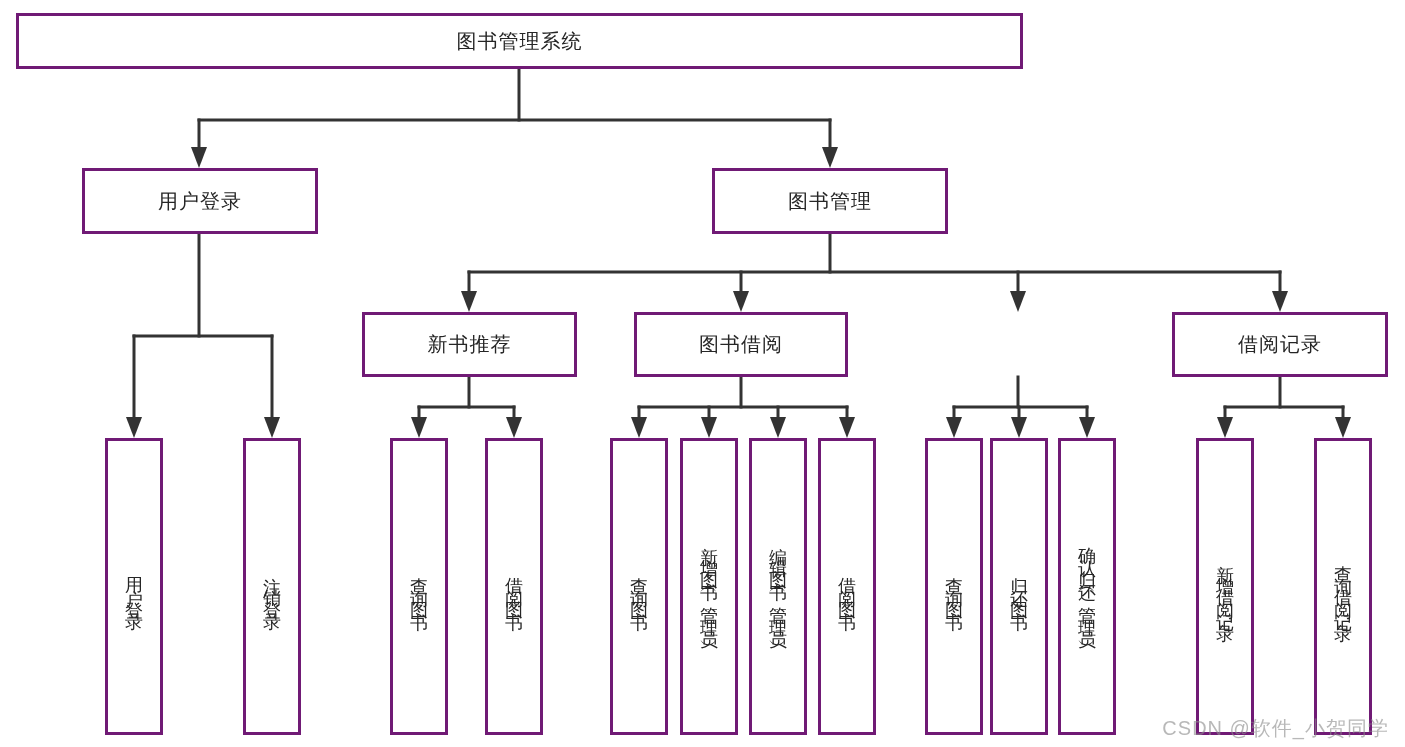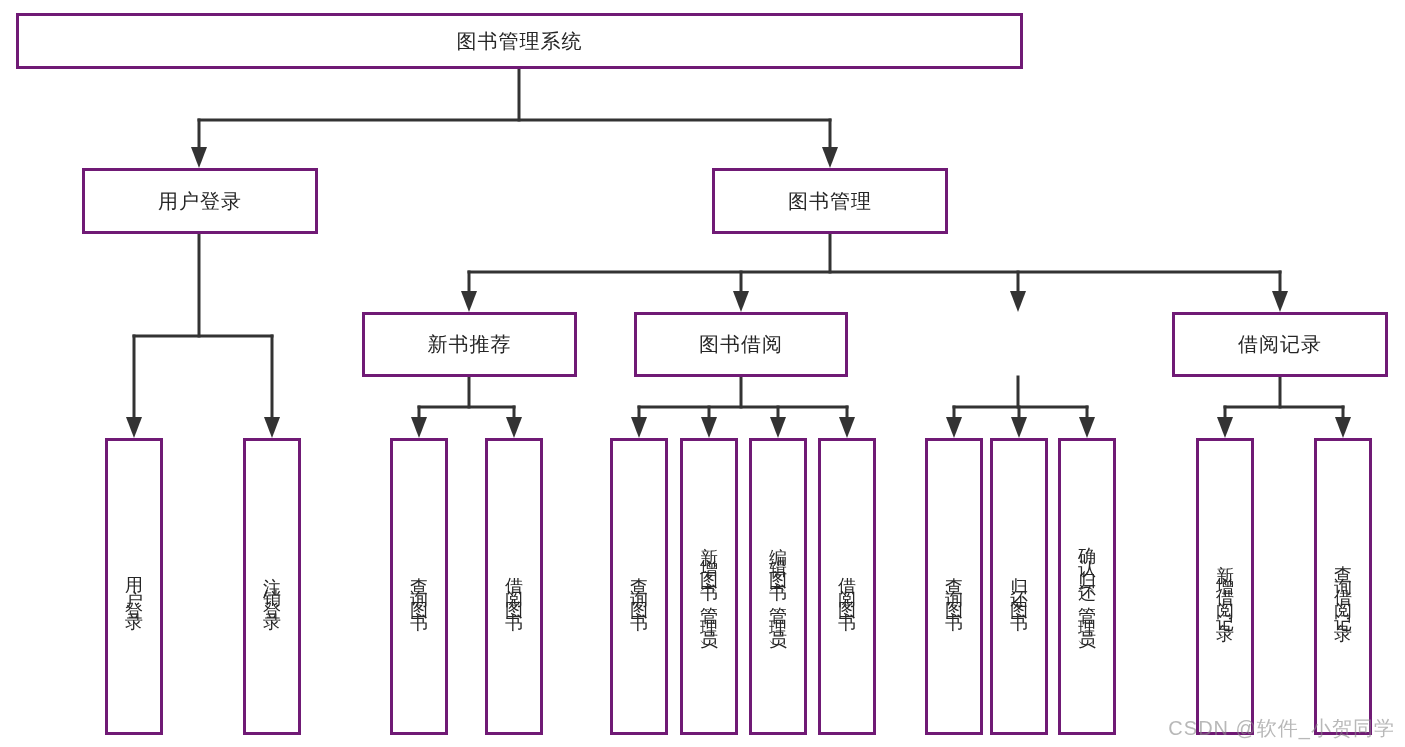--- a/index.html
+++ b/index.html
@@ -64,21 +64,21 @@
   .lf-6  { left: 680px; }
   .lf-7  { left: 749px; }
   .lf-8  { left: 818px; }
   .lf-9  { left: 925px; }
   .lf-10 { left: 990px; }
   .lf-11 { left: 1058px; }
   .lf-12 { left: 1196px; }
   .lf-13 { left: 1314px; }
   .watermark {
     position: absolute;
-    right: 10px;
+    right: 16px;
     bottom: 5px;
     font-size: 20px;
     color: rgba(140, 140, 140, 0.62);
     letter-spacing: 1px;
     z-index: 3;
     white-space: nowrap;
   }
 </style>
 </head>
 <body>

